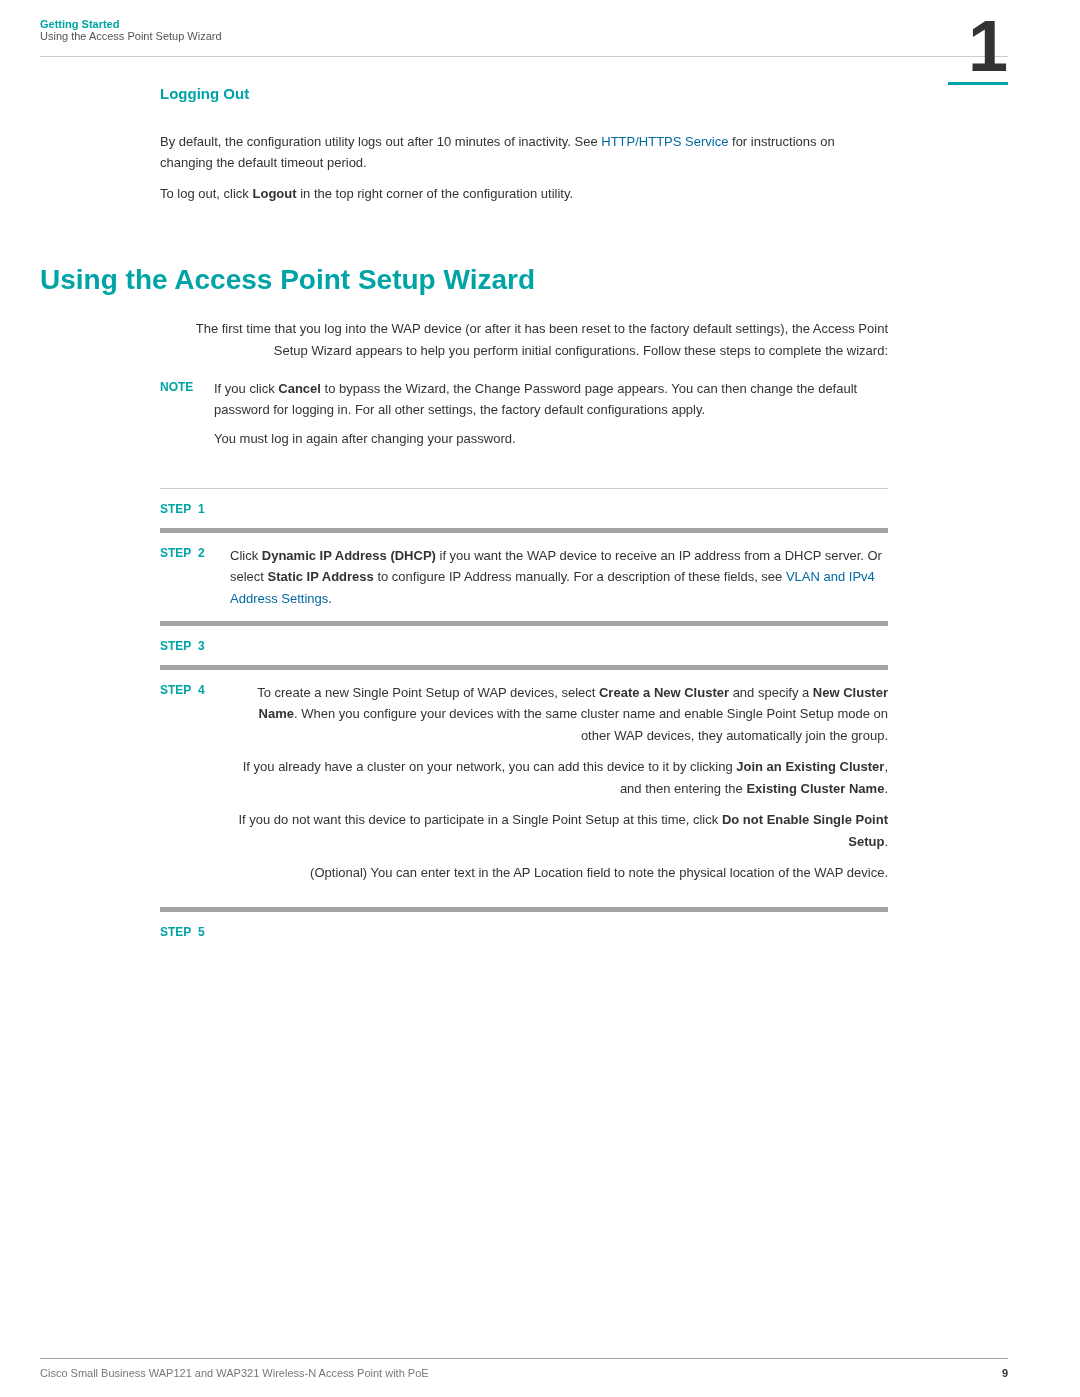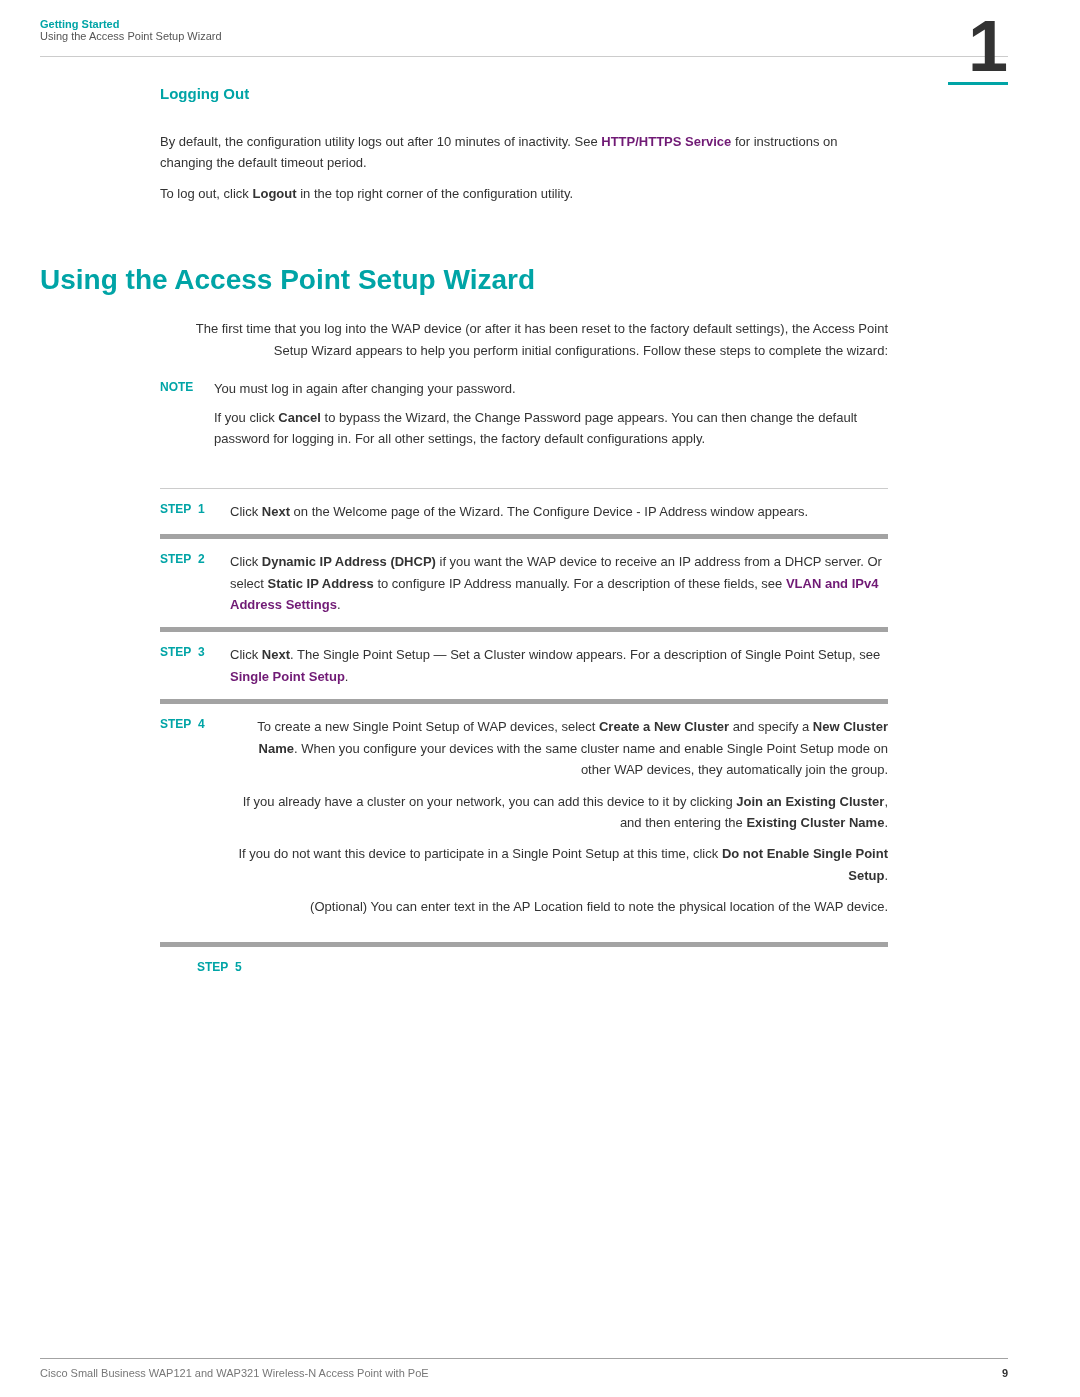--- a/index.html
+++ b/index.html
@@ -88,22 +88,22 @@
     }
 
     .logging-out-section p {
       font-size: 13px;
       color: #333;
       line-height: 1.6;
       margin-bottom: 10px;
     }
 
     .link-text {
-      color: #701a75;
-      font-weight: bold;
+      color: #0369a1;
+      font-weight: normal;
       text-decoration: none;
     }
 
     
     .main-section {
       padding: 30px 40px 0 40px;
     }
 
     .main-heading {
       font-size: 28px;
@@ -164,21 +164,20 @@
 
     .step-row {
       display: flex;
       padding: 12px 0 12px 0;
       border-bottom: 5px solid #a3a3a3;
       align-items: flex-start;
     }
 
     .step-row:last-child {
       border-bottom: none;
-      margin-left: 37px;
     }
 
     .step-label {
       font-size: 12px;
       font-weight: bold;
       color: #00a4a6;
       min-width: 70px;
       padding-top: 1px;
       flex-shrink: 0;
     }
@@ -252,50 +251,44 @@
   <div class="main-section">
     <div class="main-heading">Using the Access Point Setup Wizard</div>
 
     <div class="main-content">
 
       <p class="intro-paragraph">The first time that you log into the WAP device (or after it has been reset to the factory default settings), the Access Point Setup Wizard appears to help you perform initial configurations. Follow these steps to complete the wizard:</p>
 
       <div class="note-box">
         <div class="note-label">NOTE</div>
         <div class="note-text">
-          <p>You must log in again after changing your password.</p>
           <p>
             <span>If you click </span><strong>Cancel</strong><span> to bypass the Wizard, the Change Password page appears. You can then change the default password for logging in. For all other settings, the factory default configurations apply.</span>
           </p>
+          <p>You must log in again after changing your password.</p>
         </div>
       </div>
 
       <hr class="steps-rule">
 
       <div class="steps-container">
 
         <div class="step-row">
           <div class="step-label">STEP&nbsp;&nbsp;1</div>
-          <div class="step-content">
-            Click <strong>Next</strong> on the Welcome page of the Wizard. The Configure Device - IP Address window appears.
-          </div>
         </div>
 
         <div class="step-row">
           <div class="step-label">STEP&nbsp;&nbsp;2</div>
           <div class="step-content">
             Click <strong>Dynamic IP Address (DHCP)</strong> if you want the WAP device to receive an IP address from a DHCP server. Or select <strong>Static IP Address</strong> to configure IP Address manually. For a description of these fields, see <a class="link-text">VLAN and IPv4 Address Settings</a>.
           </div>
         </div>
 
         <div class="step-row">
           <div class="step-label">STEP&nbsp;&nbsp;3</div>
-          <div class="step-content">
-            Click <strong>Next</strong>. The Single Point Setup — Set a Cluster window appears. For a description of Single Point Setup, see <a class="link-text">Single Point Setup</a>.
-          </div>
         </div>
 
         <div class="step-row">
           <div class="step-label">STEP&nbsp;&nbsp;4</div>
           <div class="step-content">
             <p>To create a new Single Point Setup of WAP devices, select <strong>Create a New Cluster</strong> and specify a <strong>New Cluster Name</strong>. When you configure your devices with the same cluster name and enable Single Point Setup mode on other WAP devices, they automatically join the group.</p>
             <p>If you already have a cluster on your network, you can add this device to it by clicking <strong>Join an Existing Cluster</strong>, and then entering the <strong>Existing Cluster Name</strong>.</p>
             <p>If you do not want this device to participate in a Single Point Setup at this time, click <strong>Do not Enable Single Point Setup</strong>.</p>
             <p>(Optional) You can enter text in the AP Location field to note the physical location of the WAP device.</p>
           </div>

